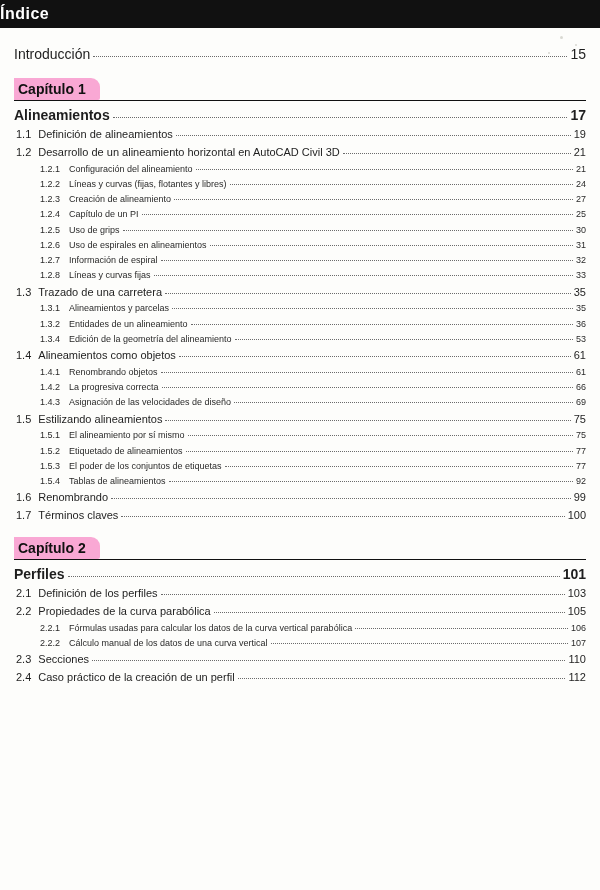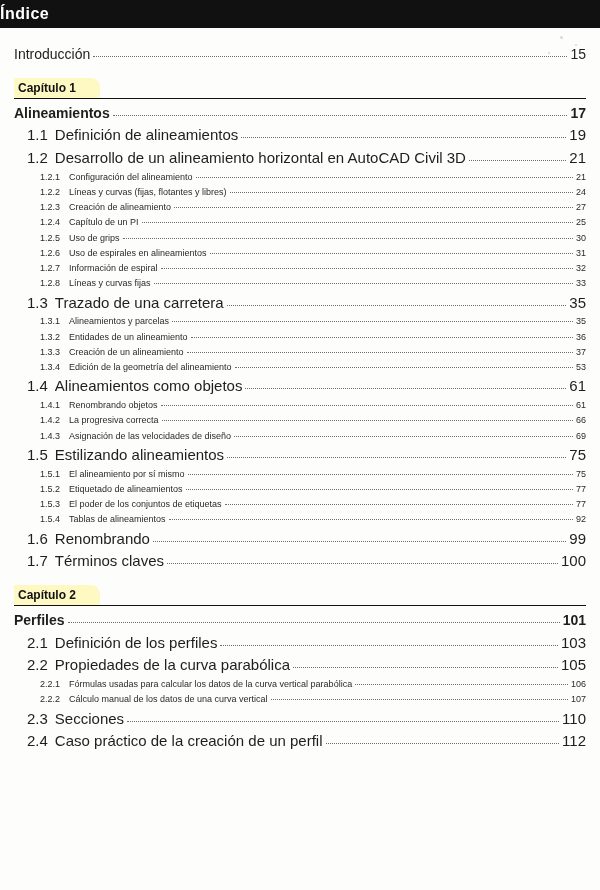--- a/index.html
+++ b/index.html
@@ -83,22 +83,22 @@
     font-weight: bold;
     margin-top: 4px;
     margin-bottom: 3px;
   }
   .lvl0.intro {
     font-weight: normal;
     margin-top: 18px;
     margin-bottom: 2px;
   }
   .lvl1 {
-    font-size: 15px;
-    margin-left: 13px;
+    font-size: 11px;
+    margin-left: 2px;
     margin-top: 4px;
   }
   .lvl2 {
     font-size: 9px;
     margin-left: 26px;
     margin-top: 4px;
     color: #2a2a2a;
   }
   .lvl1 .num, .lvl2 .num {
     display: inline-block;
@@ -108,25 +108,25 @@
     min-width: 22px;
   }
 
   
   .chapter {
     margin-top: 14px;
     margin-bottom: 6px;
   }
   .chapter-tab {
     display: inline-block;
-    background: #fef9c3;
+    background: #f9a8d4;
     border-top-right-radius: 9px;
     border-bottom-right-radius: 2px;
-    padding: 3px 24px 3px 4px;
-    font-size: 12px;
+    padding: 3px 14px 3px 4px;
+    font-size: 14px;
     font-weight: bold;
     color: #111111;
   }
   .chapter-rule {
     height: 1px;
     background: #111111;
     margin-top: 0px;
   }
   .speck {
     position: absolute;
@@ -241,26 +241,20 @@
       <span class="dots"></span>
       <span class="page-num">35</span>
     </div>
     <div class="row lvl2">
       <span class="label num">1.3.2</span>
       <span class="label" style="padding-left:5px">Entidades de un alineamiento</span>
       <span class="dots"></span>
       <span class="page-num">36</span>
     </div>
     <div class="row lvl2">
-      <span class="label num">1.3.3</span>
-      <span class="label" style="padding-left:5px">Creación de un alineamiento</span>
-      <span class="dots"></span>
-      <span class="page-num">37</span>
-    </div>
-    <div class="row lvl2">
       <span class="label num">1.3.4</span>
       <span class="label" style="padding-left:5px">Edición de la geometría del alineamiento</span>
       <span class="dots"></span>
       <span class="page-num">53</span>
     </div>
 
     <div class="row lvl1">
       <span class="label">1.4</span>
       <span class="label" style="padding-left:5px">Alineamientos como objetos</span>
       <span class="dots"></span>

